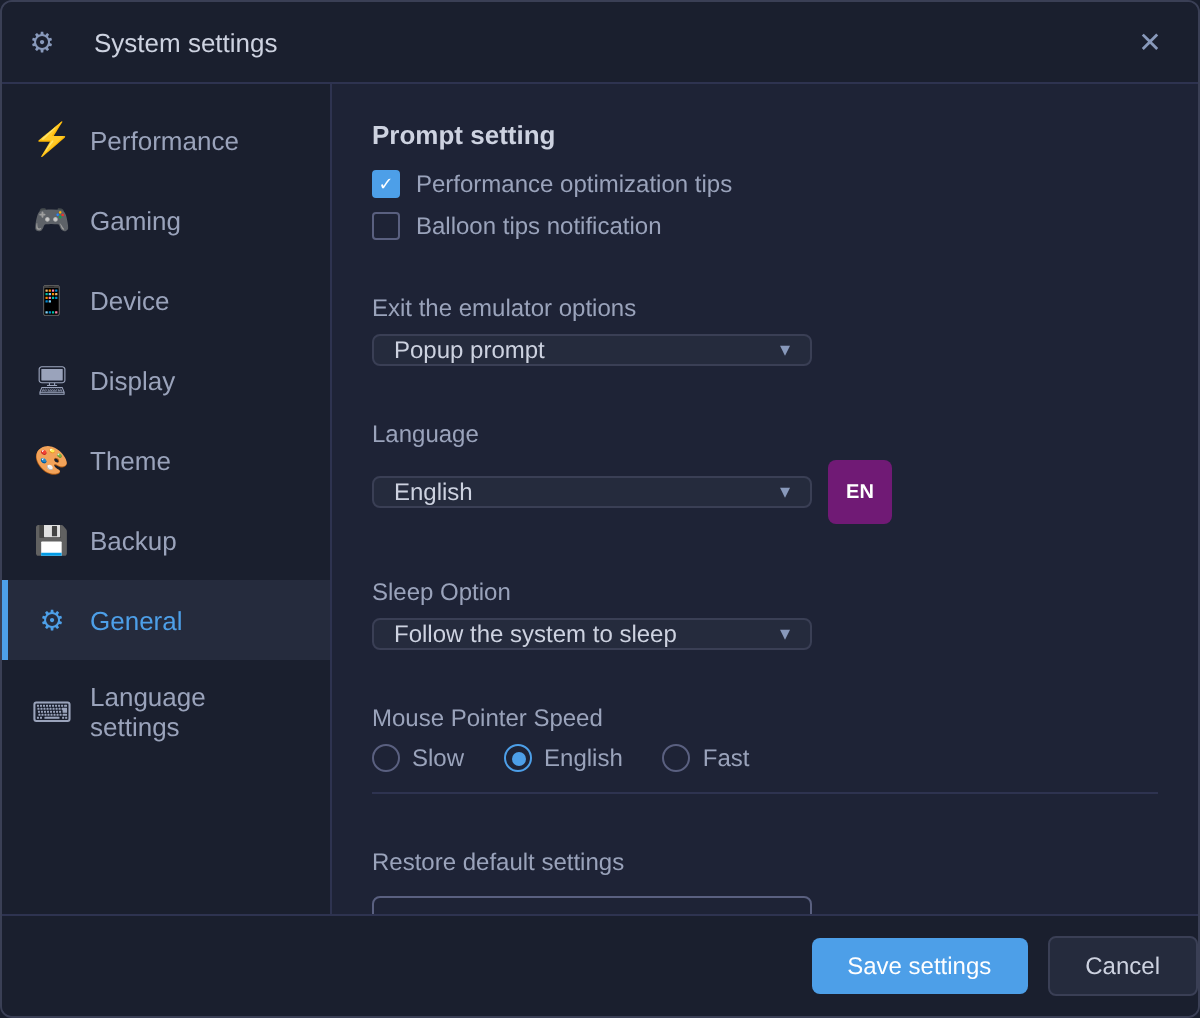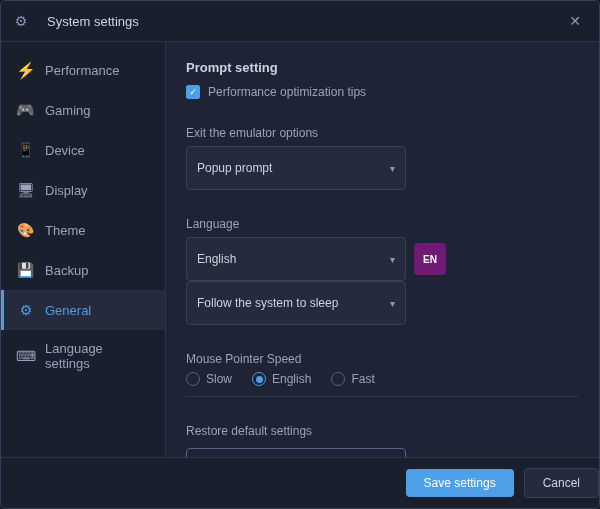--- a/index.html
+++ b/index.html
@@ -145,21 +145,21 @@
       font-size: 12px;
       color: #9aa3bb;
       margin-top: 27px;
       margin-bottom: 6px;
     }
     .select-box {
       width: 220px;
       background: #252b3d;
       border: 1px solid #3a3f55;
       border-radius: 4px;
-      padding: 14px 10px;
+      padding: 0 10px;
       color: #cdd2e0;
       font-size: 12px;
       display: flex;
       align-items: center;
       justify-content: space-between;
       cursor: pointer;
     }
     .select-arrow {
       color: #8899bb;
       font-size: 10px;
@@ -322,36 +322,41 @@
 
       <div class="section-title">Prompt setting</div>
 
       <div class="checkbox-row">
         <div class="checkbox-custom">
           <span class="checkbox-check">✓</span>
         </div>
         <span>Performance optimization tips</span>
       </div>
 
+      <div class="checkbox-row">
+        <div class="checkbox-custom unchecked"></div>
+        <span>Balloon tips notification</span>
+      </div>
 
       <div class="field-label">Exit the emulator options</div>
       <div class="select-box">
         <span>Popup prompt</span>
         <span class="select-arrow">▾</span>
       </div>
 
       <div class="field-label">Language</div>
       <div class="language-row">
         <div class="select-box">
           <span>English</span>
           <span class="select-arrow">▾</span>
         </div>
         <div class="lang-badge">EN</div>
       </div>
 
+      <div class="field-label">Sleep Option</div>
       <div class="select-box">
         <span>Follow the system to sleep</span>
         <span class="select-arrow">▾</span>
       </div>
 
       <div class="field-label">Mouse Pointer Speed</div>
       <div class="radio-group">
         <div class="radio-item">
           <div class="radio-outer"></div>
           <span>Slow</span>

